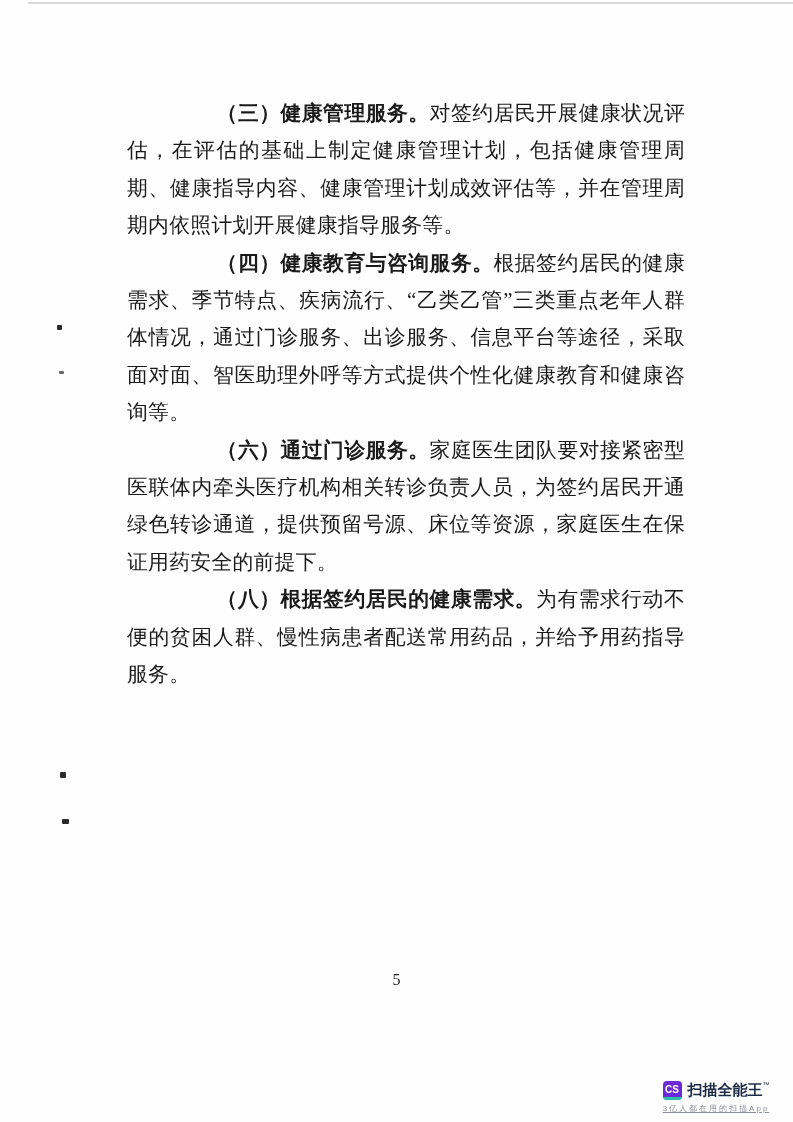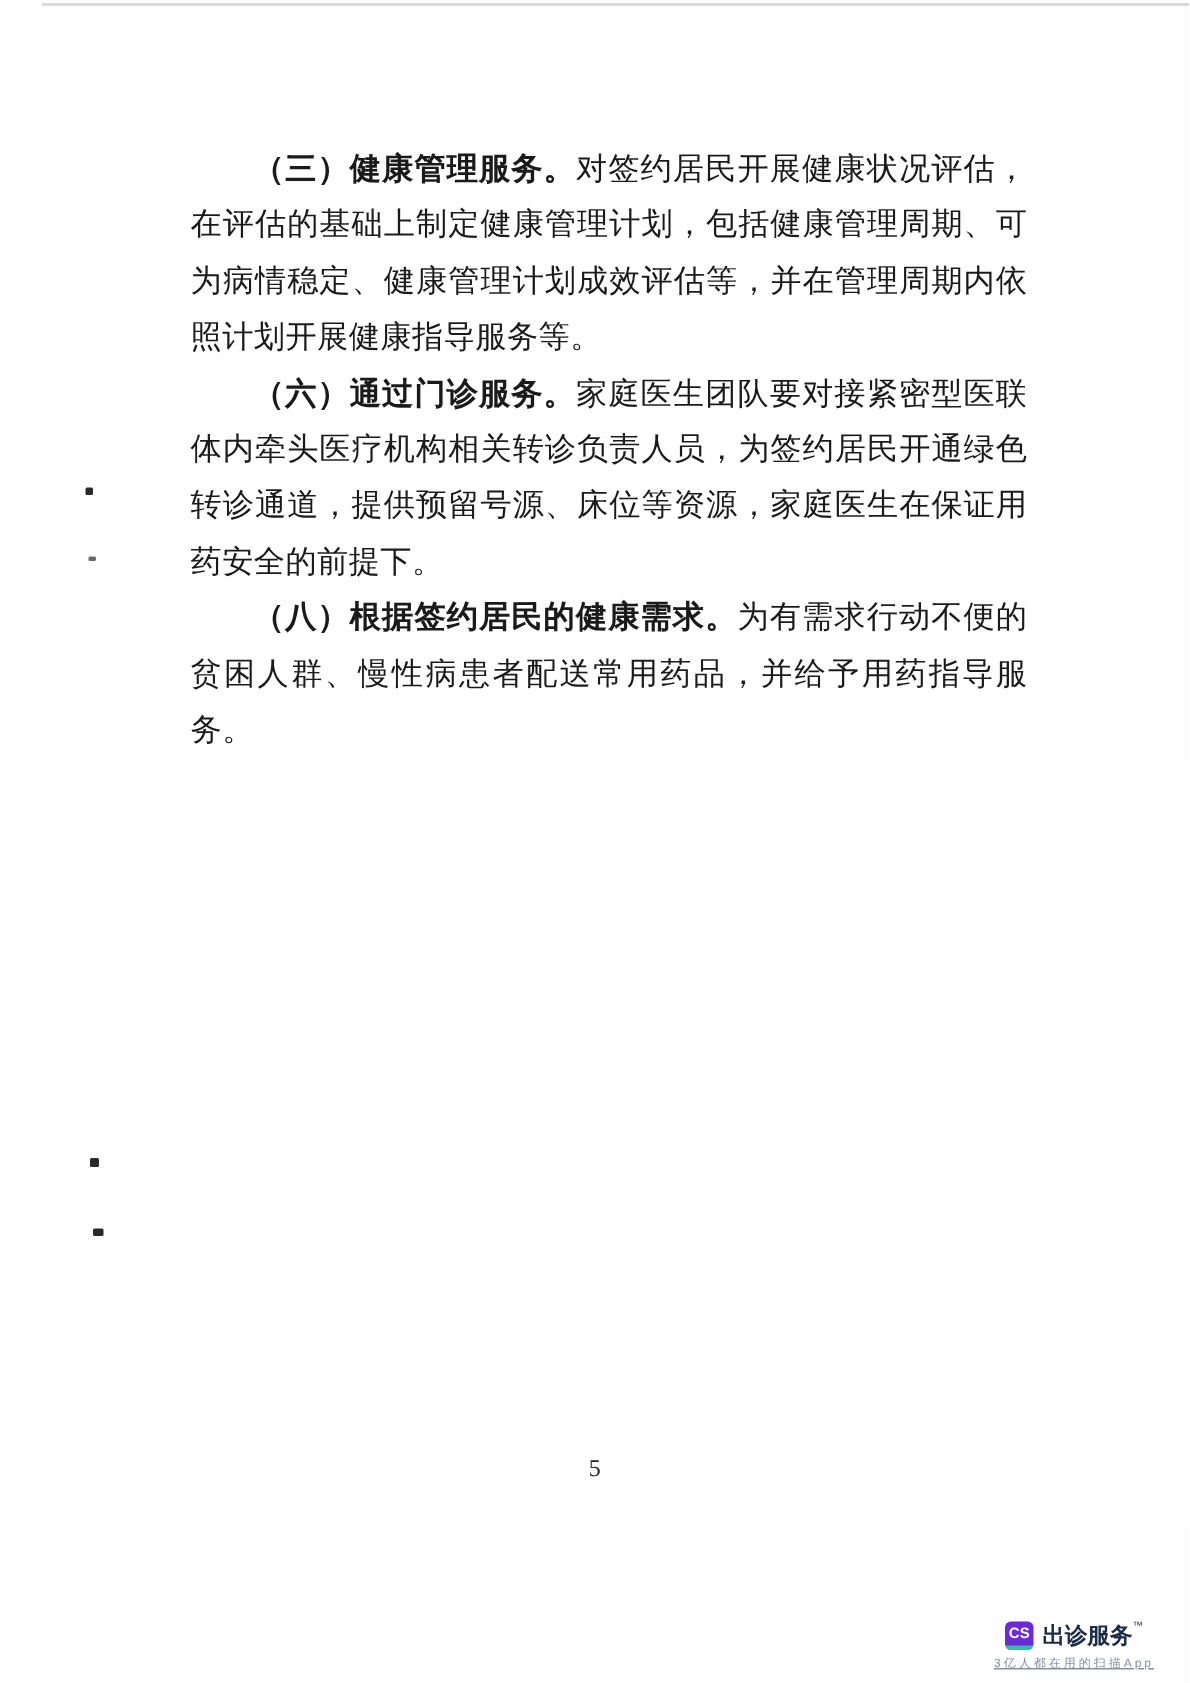--- a/index.html
+++ b/index.html
@@ -35,20 +35,21 @@
     font-size: 20.8px;
     line-height: 37.4px;
     color: #1a1a1a;
     text-align: justify;
     text-align-last: left;
     text-indent: 2em;
     letter-spacing: 0.3px;
   }
   .content p .para-heading {
     font-weight: bold;
+    margin-left: 48px;
   }
   .page-number {
     position: absolute;
     top: 971px;
     left: 0;
     width: 100%;
     text-align: center;
     font-size: 16px;
     color: #222222;
   }
@@ -122,36 +123,37 @@
   }
 </style>
 </head>
 <body>
 
 <div class="page">
 
   <div class="scan-edge-line"></div>
 
   <div class="content">
-    <p><span class="para-heading">（三）健康管理服务。</span><span>对签约居民开展健康状况评估，在评估的基础上制定健康管理计划，包括健康管理周期、可为病情稳定、健康管理计划成效评估等，并在管理周期内依照计划开展健康指导服务等。</span></p>
+    <p><span class="para-heading">（三）健康管理服务。</span><span>对签约居民开展健康状况评估，在评估的基础上制定健康管理计划，包括健康管理周期、健康指导内容、健康管理计划成效评估等，并在管理周期内依照计划开展健康指导服务等。</span></p>
+    <p><span class="para-heading">（四）健康教育与咨询服务。</span><span>根据签约居民的健康需求、季节特点、疾病流行、“乙类乙管”三类重点老年人群体情况，通过门诊服务、出诊服务、信息平台等途径，采取面对面、智医助理外呼等方式提供个性化健康教育和健康咨询等。</span></p>
     <p><span class="para-heading">（六）通过门诊服务。</span><span>家庭医生团队要对接紧密型医联体内牵头医疗机构相关转诊负责人员，为签约居民开通绿色转诊通道，提供预留号源、床位等资源，家庭医生在保证用药安全的前提下。</span></p>
     <p><span class="para-heading">（八）根据签约居民的健康需求。</span><span>为有需求行动不便的贫困人群、慢性病患者配送常用药品，并给予用药指导服务。</span></p>
   </div>
 
   <div class="page-number">5</div>
 
   <div class="speck speck-1"></div>
   <div class="speck speck-2"></div>
   <div class="speck speck-3"></div>
   <div class="speck speck-4"></div>
 
   <div class="watermark">
     <div class="watermark-row">
       <div class="cs-logo" style="background: #6d28d9;">
         <span class="cs-logo-text">CS</span>
         <span class="cs-logo-teal" style="background: rgb(46, 191, 165);"></span>
       </div>
-      <div class="app-name" style="color: rgb(27, 43, 69);"><span>出诊服务</span><sup>™</sup></div>
+      <div class="app-name" style="color: rgb(27, 43, 69);"><span>扫描全能王</span><sup>™</sup></div>
     </div>
     <div class="tagline" style="color: rgb(138, 144, 153); text-decoration: underline;">3亿人都在用的扫描App</div>
   </div>
 
 </div>
 
 </body></html>

